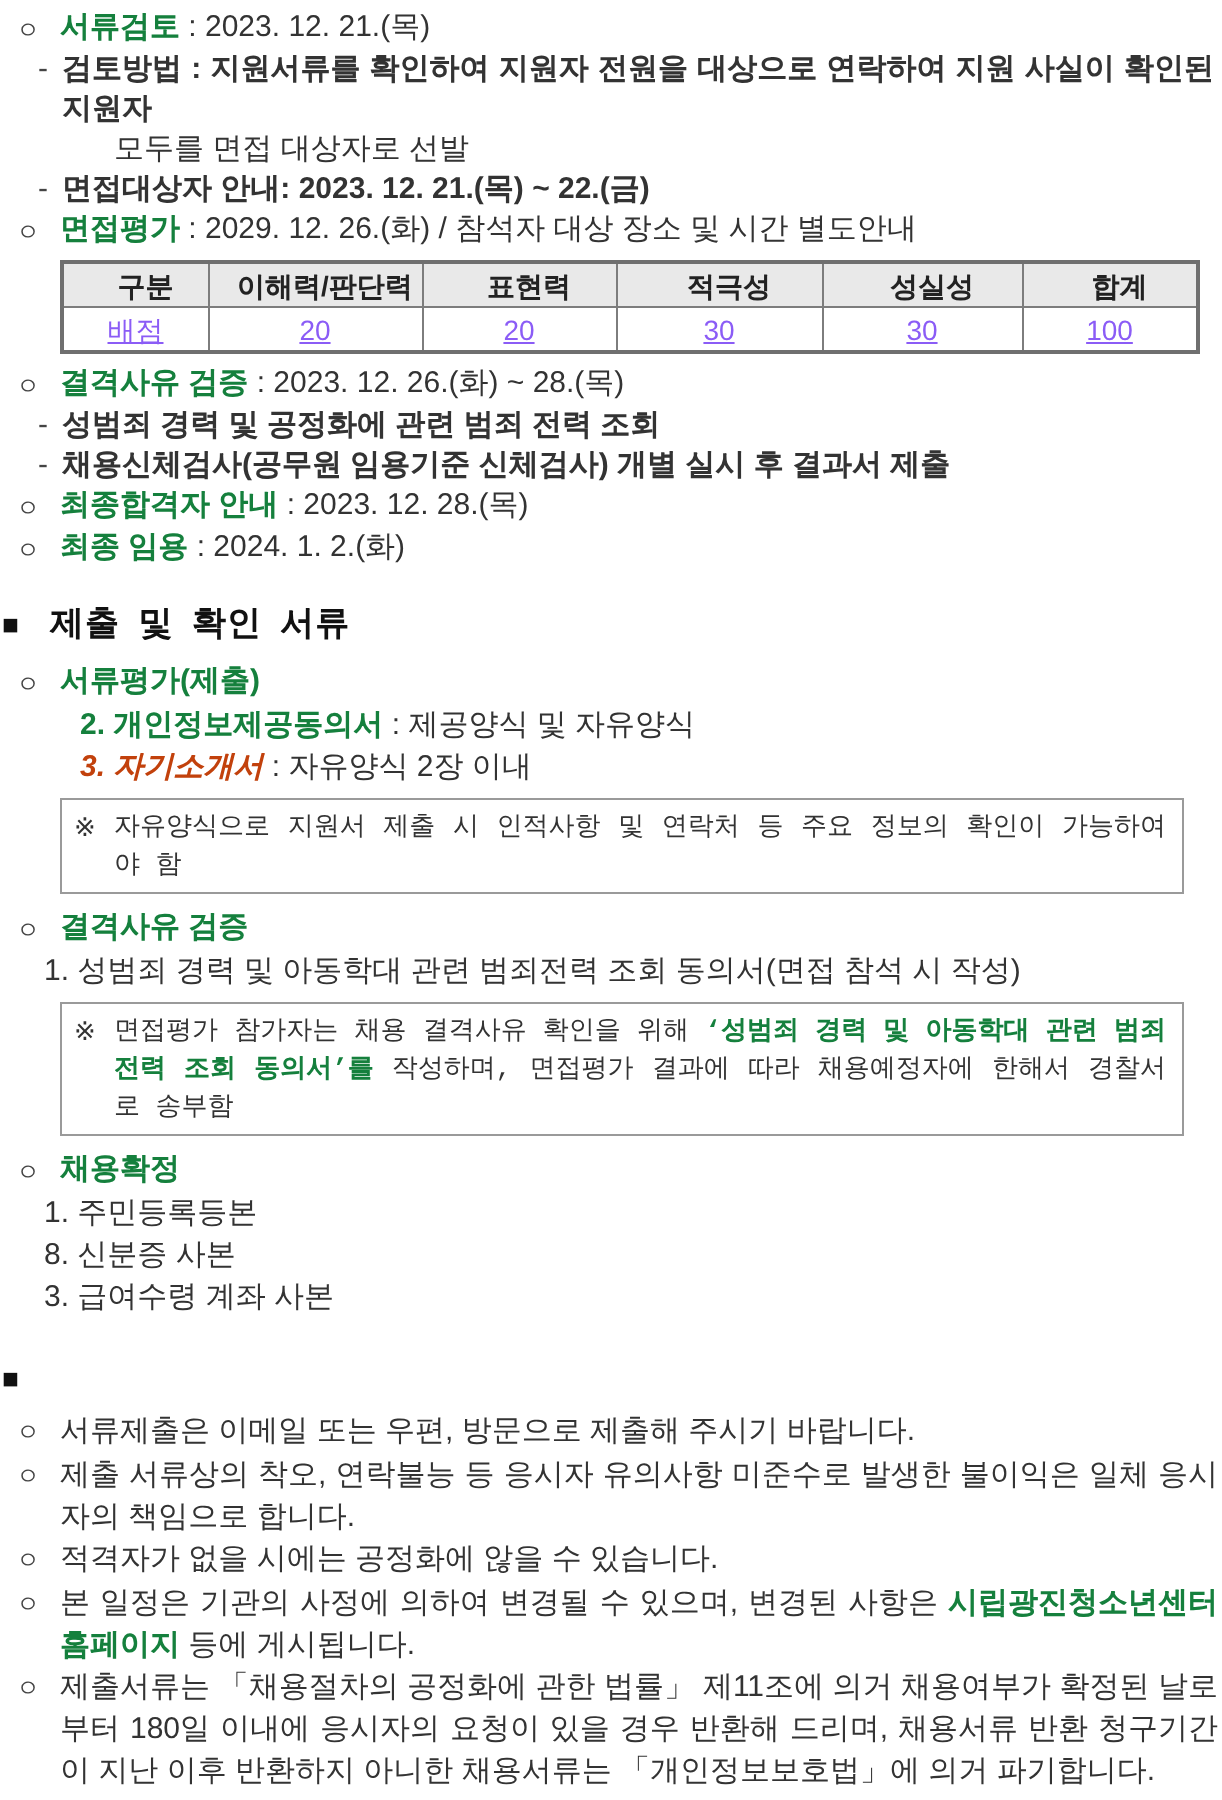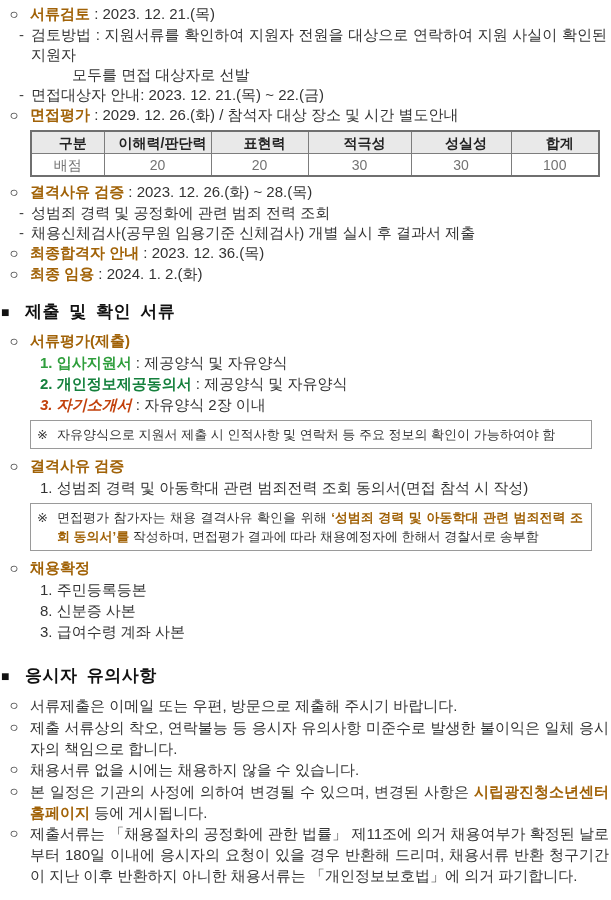--- a/index.html
+++ b/index.html
@@ -10,48 +10,48 @@
     -webkit-font-smoothing:antialiased;
   }
   .doc{padding-top:4px;}
 
   
   .li1{display:flex;align-items:flex-start;line-height:20px;}
   .li1 .mk{flex:0 0 22px;margin-left:8px;font-size:12px;color:#444;padding-top:1px;}
   .li1 .tx{flex:1;padding-right:4px;text-align:justify;}
   .li2{display:flex;align-items:flex-start;line-height:20px;}
   .li2 .mk{flex:0 0 12px;margin-left:19px;color:#444;}
-  .li2 .tx{flex:1;padding-right:4px;text-align:justify;}
-  .cont{margin-left:72px;line-height:20px;}
+  .li2 .tx{flex:1;padding-right:4px;text-align:justify;font-weight:bold;}
+  .cont{margin-left:57px;line-height:20px;}
   .numrow{margin-left:40px;line-height:21px;}
-  .plainrow{margin-left:40px;line-height:21px;}
-
-  .bl{font-weight:bold;color:#a16207;}
+  .plainrow{margin-left:22px;line-height:21px;}
+
+  .bl{font-weight:bold;color:#15803d;}
   .gn{font-weight:bold;}
 
   
   .h1{display:flex;align-items:center;font-size:17px;font-weight:bold;color:#111;
       margin:15px 0 8px 0;letter-spacing:0.5px;word-spacing:4px;}
   .h1 .sq{flex:0 0 24px;font-size:14px;padding-left:1px;}
 
   
   table.score{border-collapse:collapse;margin:4px 0 5px 30px;width:568px;
       font-size:14px;table-layout:fixed;}
   table.score th,table.score td{border:1px solid #7d7d7d;text-align:center;
       padding:0 2px;height:21px;line-height:20px;}
   table.score th{background:#e9e9e9;font-weight:bold;color:#222;padding-left:12px;}
   table.score{border:2px solid #6f6f6f;}
-  table.score td{color:#737373;}
+  table.score td{color:#8b5cf6;text-decoration:underline;}
 
   
   .note{display:flex;box-sizing:border-box;margin:5px 0 7px 30px;width:562px;
       border:1px solid #9a9a9a;padding:4px 8px 4px 6px;font-size:13px;
       line-height:19px;color:#333;}
   .note .nm{flex:0 0 20px;}
-  .note .nt{flex:1;text-align:justify;}
+  .note .nt{flex:1;text-align:justify;font-family:Liberation Mono, monospace;}
 
   
   .nrow{display:flex;align-items:flex-start;line-height:21px;}
   .nrow .mk{flex:0 0 22px;margin-left:8px;font-size:12px;color:#444;padding-top:1px;}
   .nrow .tx{flex:1;padding-right:2px;text-align:justify;}
 </style>
 </head>
 <body>
 
 <div class="doc">
@@ -115,38 +115,37 @@
     <span class="mk">-</span>
     <div class="tx">성범죄 경력 및 공정화에 관련 범죄 전력 조회</div>
   </div>
   <div class="li2">
     <span class="mk">-</span>
     <div class="tx">채용신체검사(공무원 임용기준 신체검사) 개별 실시 후 결과서 제출</div>
   </div>
 
   <div class="li1">
     <span class="mk">ㅇ</span>
-    <div class="tx"><span class="bl">최종합격자 안내</span><span> : 2023. 12. 36.(목)</span></div>
+    <div class="tx"><span class="bl">최종합격자 안내</span><span> : 2023. 12. 28.(목)</span></div>
   </div>
   <div class="li1">
     <span class="mk">ㅇ</span>
     <div class="tx"><span class="bl">최종 임용</span><span> : 2024. 1. 2.(화)</span></div>
   </div>
 
   <div class="h1">
     <span class="sq">■</span>
     <span>제출 및 확인 서류</span>
   </div>
 
   <div class="li1">
     <span class="mk">ㅇ</span>
     <div class="tx"><span class="bl">서류평가(제출)</span></div>
   </div>
 
-  <div class="numrow"><span class="gn" style="color: rgb(47, 158, 60);">1. 입사지원서</span><span> : 제공양식 및 자유양식</span></div>
   <div class="numrow"><span class="gn" style="color: #15803d;">2. 개인정보제공동의서</span><span> : 제공양식 및 자유양식</span></div>
   <div class="numrow"><span class="gn" style="color: #c2410c; font-style: italic;">3. 자기소개서</span><span> : 자유양식 2장 이내</span></div>
 
   <div class="note">
     <span class="nm">※</span>
     <div class="nt">자유양식으로 지원서 제출 시 인적사항 및 연락처 등 주요 정보의 확인이 가능하여야 함</div>
   </div>
 
   <div class="li1">
     <span class="mk">ㅇ</span>
@@ -164,36 +163,35 @@
   <div class="li1">
     <span class="mk">ㅇ</span>
     <div class="tx"><span class="bl">채용확정</span></div>
   </div>
   <div class="plainrow">1. 주민등록등본</div>
   <div class="plainrow">8. 신분증 사본</div>
   <div class="plainrow">3. 급여수령 계좌 사본</div>
 
   <div class="h1" style="margin-top:22px;">
     <span class="sq">■</span>
-    <span>응시자 유의사항</span>
   </div>
 
   <div class="nrow">
     <span class="mk">ㅇ</span>
     <div class="tx">서류제출은 이메일 또는 우편, 방문으로 제출해 주시기 바랍니다.</div>
   </div>
 
   <div class="nrow">
     <span class="mk">ㅇ</span>
     <div class="tx">제출 서류상의 착오, 연락불능 등 응시자 유의사항 미준수로 발생한 불이익은 일체 응시자의 책임으로 합니다.</div>
   </div>
 
   <div class="nrow">
     <span class="mk">ㅇ</span>
-    <div class="tx">채용서류 없을 시에는 채용하지 않을 수 있습니다.</div>
+    <div class="tx">적격자가 없을 시에는 공정화에 않을 수 있습니다.</div>
   </div>
 
   <div class="nrow">
     <span class="mk">ㅇ</span>
     <div class="tx"><span>본 일정은 기관의 사정에 의하여 변경될 수 있으며, 변경된 사항은 </span><span class="bl">시립광진청소년센터 홈페이지</span><span> 등에 게시됩니다.</span></div>
   </div>
 
   <div class="nrow">
     <span class="mk">ㅇ</span>
     <div class="tx">제출서류는 「채용절차의 공정화에 관한 법률」 제11조에 의거 채용여부가 확정된 날로부터 180일 이내에 응시자의 요청이 있을 경우 반환해 드리며, 채용서류 반환 청구기간이 지난 이후 반환하지 아니한 채용서류는 「개인정보보호법」에 의거 파기합니다.</div>

